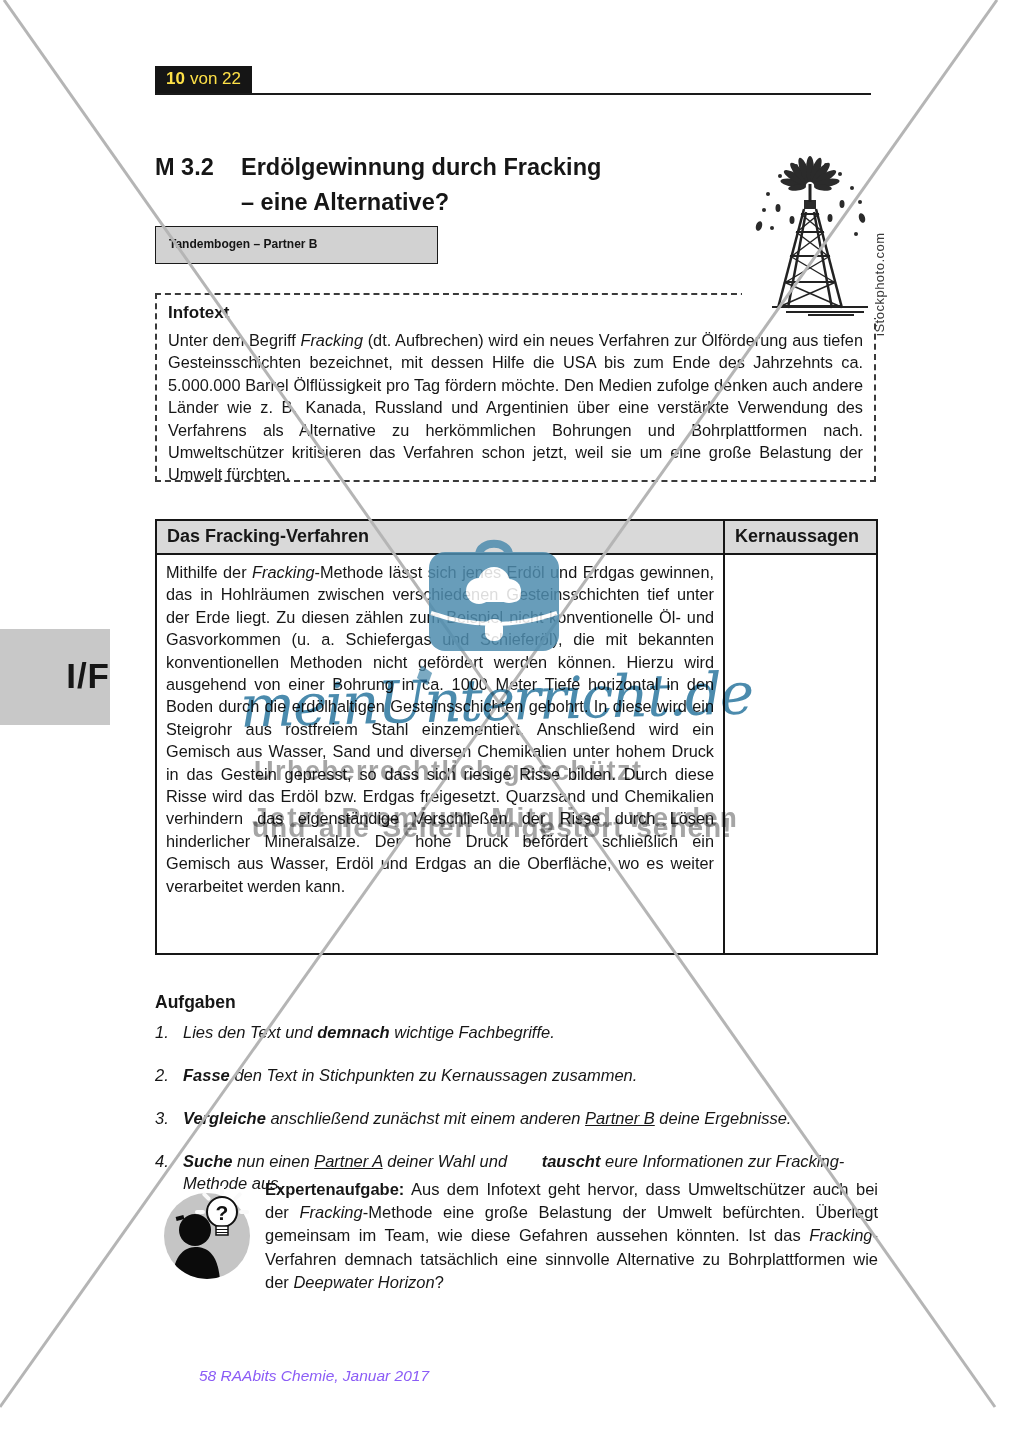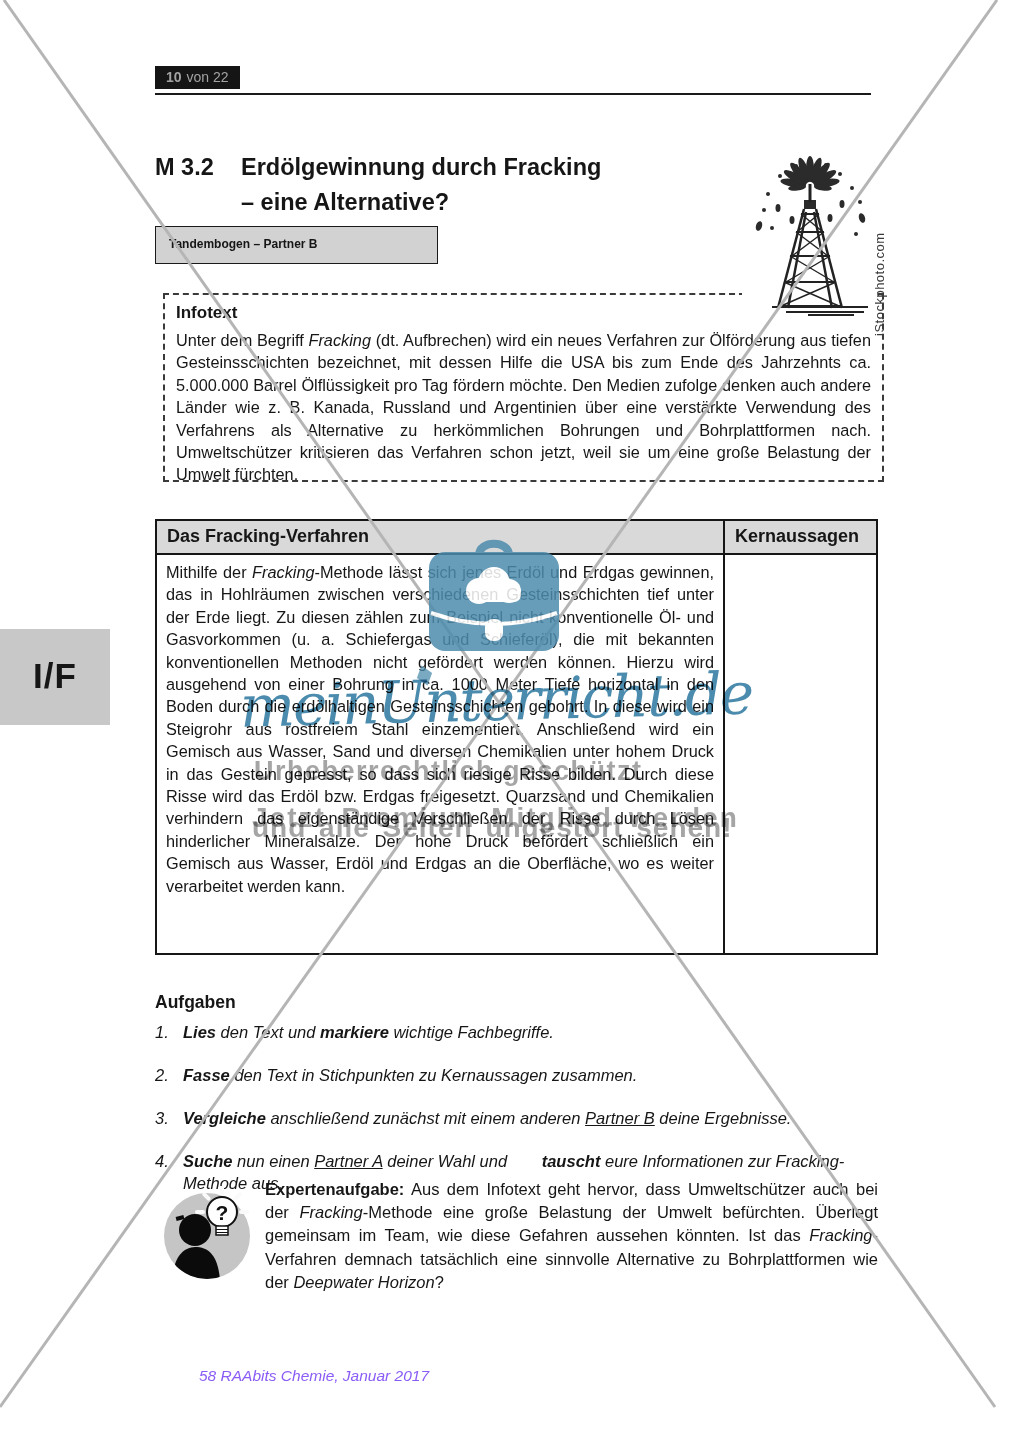--- a/index.html
+++ b/index.html
@@ -5,33 +5,33 @@
   html,body{margin:0;padding:0;background:#e9e9e9;}
   .page{
     position:relative;width:1024px;height:1437px;background:#ffffff;
     font-family:"Liberation Sans",sans-serif;color:#161616;overflow:hidden;
     margin:0 auto;
   }
   .abs{position:absolute;}
   
   .diag{position:absolute;left:0;top:0;width:1024px;height:1437px;z-index:4;pointer-events:none;}
   
-  .pagenum-badge{left:155px;top:66px;background:#151515;color:#a3a3a3;font-size:14px;
+  .pagenum-badge{left:155px;top:66px;background:#151515;color:#fde047;font-size:17px;
     padding:3px 11px 4px 11px;z-index:2;}
   .pagenum-badge b{font-weight:bold;margin-right:5px;}
   .chapter{left:155px;top:70px;width:716px;text-align:right;font-size:17px;z-index:2;}
   .header-rule{left:155px;top:93px;width:716px;height:2px;background:#1a1a1a;z-index:2;}
   
   .title-block{left:155px;top:150px;display:flex;font-weight:bold;font-size:23.5px;line-height:35px;z-index:2;}
   .title-code{width:86px;}
   
   .tandem-box{left:155px;top:226px;width:268px;height:36px;background:#d2d2d2;border:1px solid #1a1a1a;
     font-weight:bold;font-size:12px;line-height:35px;padding-left:13px;box-sizing:content-box;z-index:2;}
   
-  .infotext-box{left:163px;top:293px;width:721px;height:189px;border:2px dashed #3a3a3a;z-index:2;
+  .infotext-box{left:155px;top:293px;width:721px;height:189px;border:2px dashed #3a3a3a;z-index:2;
     padding:8px 11px;box-sizing:border-box;}
   .infotext-heading{font-weight:bold;font-size:17px;}
   .body-text{font-size:16.3px;line-height:22.4px;text-align:justify;margin:6px 0 0 0;}
   
   .derrick{left:742px;top:156px;width:136px;height:162px;background:#fff;z-index:3;}
   .istock{left:872px;top:196px;height:140px;writing-mode:vertical-rl;transform:rotate(180deg);
     font-size:13px;color:#3a3a3a;letter-spacing:.5px;z-index:3;}
   
   .ctable{left:155px;top:519px;width:723px;height:436px;border:2px solid #161616;box-sizing:border-box;z-index:2;background:transparent;}
   .trow{display:flex;}
@@ -44,21 +44,21 @@
   
   .tasks-heading{left:155px;top:992px;font-weight:bold;font-size:17.5px;z-index:2;}
   .tasks{left:155px;top:1022px;width:700px;z-index:2;}
   .task{display:flex;font-style:italic;font-size:16.5px;line-height:21.5px;margin-bottom:21.5px;}
   .task-num{width:28px;flex:none;}
   
   .expert-icon{left:160px;top:1186px;width:94px;height:94px;z-index:2;}
   .expert-text{left:265px;top:1178px;width:613px;font-size:16.5px;line-height:23.2px;text-align:justify;z-index:2;}
   
   .footer{left:199px;top:1367px;font-style:italic;font-size:15.5px;color:#8b5cf6;z-index:2;}
-  .if-tab{left:0;top:629px;width:110px;height:96px;background:#c8c8c8;text-align:center;
+  .if-tab{left:0;top:629px;width:110px;height:96px;background:#c8c8c8;text-align:right;
     font-weight:bold;font-size:35px;line-height:94px;letter-spacing:1px;z-index:2;}
   
   .wm{z-index:6;pointer-events:none;white-space:nowrap;}
   .wm-bag{left:427px;top:537px;width:134px;height:118px;opacity:.85;}
   .wm-drop{left:418px;top:669px;width:13px;height:13px;background:#4e8cae;opacity:.75;transform:rotate(35deg) skewX(15deg);}
   .wm-script{left:240px;top:666px;font-family:"DejaVu Serif",serif;font-style:italic;font-size:58px;
     color:#4b8bad;letter-spacing:-2px;transform:rotate(-1.5deg);mix-blend-mode:multiply;}
   .wm-gray{color:#a5a5a5;font-weight:bold;mix-blend-mode:multiply;}
   .wm-l1{left:254px;top:756px;font-size:27px;letter-spacing:1.5px;}
   .wm-l2{left:252px;top:802px;font-size:28px;letter-spacing:2px;word-spacing:6px;}
@@ -174,21 +174,21 @@
         <p class="body-text" style="margin:0"><span>Mithilfe der </span><span style="font-style: italic;">Fracking</span><span>-Methode lässt sich jenes Erdöl und Erdgas gewinnen, das in Hohlräumen zwischen verschiedenen Gesteinsschichten tief unter der Erde liegt. Zu diesen zählen zum Beispiel nicht-konventionelle Öl- und Gasvorkommen (u. a. Schiefergas und Schieferöl), die mit bekannten konventionellen Methoden nicht gefördert werden können. Hierzu wird ausgehend von einer Bohrung in ca. 1000 Meter Tiefe horizontal in den Boden durch die erdölhaltigen Gesteinsschichten gebohrt. In diese wird ein Steigrohr aus rostfreiem Stahl einzementiert. Anschließend wird ein Gemisch aus Wasser, Sand und diversen Chemikalien unter hohem Druck in das Gestein gepresst, so dass sich riesige Risse bilden. Durch diese Risse wird das Erdöl bzw. Erdgas freigesetzt. Quarzsand und Chemikalien verhindern das eigenständige Verschließen der Risse durch Lösen hinderlicher Mineralsalze. Der hohe Druck befördert schließlich ein Gemisch aus Wasser, Erdöl und Erdgas an die Oberfläche, wo es weiter verarbeitet werden kann.</span></p>
       </div>
       <div class="tc2"></div>
     </div>
   </div>
 
   <div class="abs tasks-heading">Aufgaben</div>
   <div class="abs tasks">
     <div class="task">
       <span class="task-num">1.</span>
-      <span><span style="font-weight: bold;">Lies</span><span> den Text und </span><span style="font-weight: bold;">markiere</span><span> wichtige Fachbegriffe.</span></span>
+      <span><span style="font-weight: normal;">Lies</span><span> den Text und </span><span style="font-weight: bold;">demnach</span><span> wichtige Fachbegriffe.</span></span>
     </div>
     <div class="task">
       <span class="task-num">2.</span>
       <span><span style="font-weight: bold;">Fasse</span><span> den Text in Stichpunkten zu Kernaussagen zusammen.</span></span>
     </div>
     <div class="task">
       <span class="task-num">3.</span>
       <span><span style="font-weight: bold;">Vergleiche</span><span> anschließend zunächst mit einem anderen </span><span style="text-decoration: underline;">Partner B</span><span> deine Ergebnisse.</span></span>
     </div>
     <div class="task">

